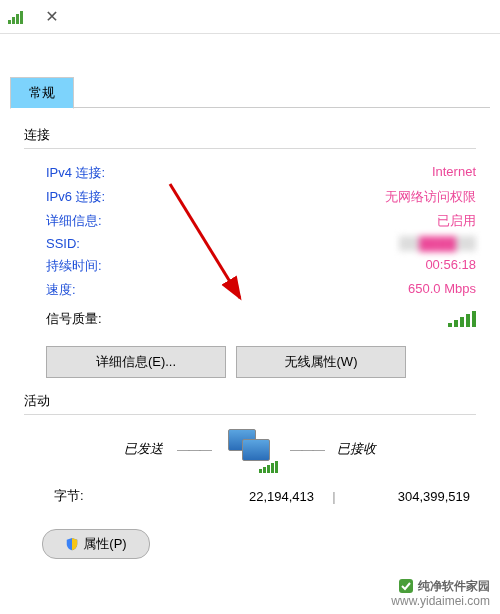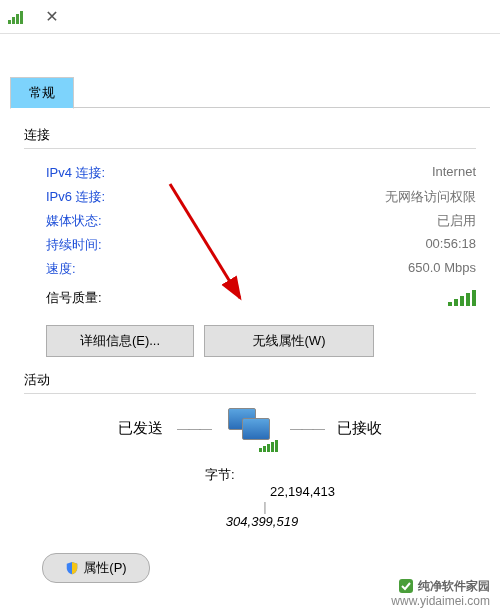--- a/index.html
+++ b/index.html
@@ -15,50 +15,50 @@
 .tab { display:inline-block; padding:6px 18px 6px 18px; border:1px solid #ccc; border-bottom:1px solid #fff; background:#7dd3fc; position:relative; top:1px; font-size:13px;margin-top:32px; }
 .tabunderline { border-bottom:1px solid #ccc; margin-top:-1px; }
 
 .content { padding: 18px 24px 10px 24px; }
 
 .section-title { font-size:13px; margin-bottom:4px; }
 .sectline { border:none; border-top:1px solid #d8d8d8; margin:0 0 12px 0; }
 
 .row { display:flex; justify-content:space-between; padding:3px 0 3px 22px; font-size:13px; }
 .row .label { color:#1d4ed8; }
-.row .value { color:#737373; }
+.row .value { color:#ec4899; }
 .ssid-blur { filter: blur(3px); background:#ddd; color:#ddd; padding:0 20px; }
 
 .sigbars { display:inline-flex; align-items:flex-end; gap:2px; height:16px; margin-left:4px; }
 .sigbars span { width:4px; background:#3c9a2e; }
 .sigbars .b1{height:4px}.sigbars .b2{height:7px}.sigbars .b3{height:10px}.sigbars .b4{height:13px}.sigbars .b5{height:16px}
 
 .qrow { display:flex; justify-content:space-between; align-items:center; padding:8px 0 12px 22px; }
 
 .btnrow { display:flex; gap:10px; margin:6px 0 14px 22px; }
 .btn { border:1px solid #adadad; background:#e1e1e1; padding:6px 0; text-align:center; font-size:13px; cursor:pointer; }
-.btn.wide { width:148px; }
+.btn.wide { width:180px; }
 .btn.wide2 { width:170px; }
 
 .activity { margin-top:6px; }
 .actvis { display:flex; align-items:center; justify-content:center; gap:14px; margin:8px 0 10px 0; }
-.acttxt { font-size:15px; }
+.acttxt { font-size:13px;font-style:italic; }
 .dash { color:#999; letter-spacing:-2px; }
 .pcicon { width:52px; height:44px; position:relative; }
 .pcicon .mon { position:absolute; width:28px; height:22px; background:linear-gradient(#5aa4e0,#2a6db8); border:1px solid #888; border-radius:2px; }
 .pcicon .mon.m1 { left:4px; top:2px; }
 .pcicon .mon.m2 { left:18px; top:12px; z-index:2; }
 .pcicon .bars { position:absolute; right:-2px; bottom:-2px; display:flex; align-items:flex-end; gap:1px; z-index:3; }
 .pcicon .bars span { width:3px; background:#3c9a2e; }
 
-.bytesrow { display:flex; align-items:center; padding:6px 0 6px 30px;flex-direction:column; }
+.bytesrow { display:flex; align-items:center; padding:6px 0 6px 30px; }
 .bytesrow .blabel { width:120px; }
 .bytesrow .bsent { width:140px; text-align:right; }
 .bytesrow .sep { width:40px; text-align:center; color:#999; }
-.bytesrow .brecv { flex:1; text-align:right; padding-right:6px;font-style:italic; }
+.bytesrow .brecv { flex:1; text-align:right; padding-right:6px; }
 
 .bottombtns { display:flex; gap:10px; margin:18px 0 0 18px; }
 .btn.small { width:108px; display:flex; align-items:center; justify-content:center; gap:4px; padding:5px 0;border-radius:14px; }
 .shield { width:14px; height:14px; }
 
 .arrow { position:absolute; left:160px; top:178px; pointer-events:none; z-index:5; }
 
 .watermark { position:absolute; right:10px; bottom:4px; text-align:right; font-size:12px; color:#888; line-height:1.3; }
 .watermark .wm1 { display:flex; align-items:center; justify-content:flex-end; gap:4px; font-weight:bold; color:#666; }
 .wmicon { width:16px; height:16px; }
@@ -88,22 +88,26 @@
 
   <div class="row">
     <span class="label">IPv4 连接:</span>
     <span class="value">Internet</span>
   </div>
   <div class="row">
     <span class="label">IPv6 连接:</span>
     <span class="value">无网络访问权限</span>
   </div>
   <div class="row">
-    <span class="label">媒体状态:</span>
+    <span class="label">详细信息:</span>
     <span class="value">已启用</span>
+  </div>
+  <div class="row">
+    <span class="label">SSID:</span>
+    <span class="value ssid-blur">████</span>
   </div>
   <div class="row">
     <span class="label">持续时间:</span>
     <span class="value">00:56:18</span>
   </div>
   <div class="row">
     <span class="label">速度:</span>
     <span class="value">650.0 Mbps</span>
   </div>
   <div class="qrow">

